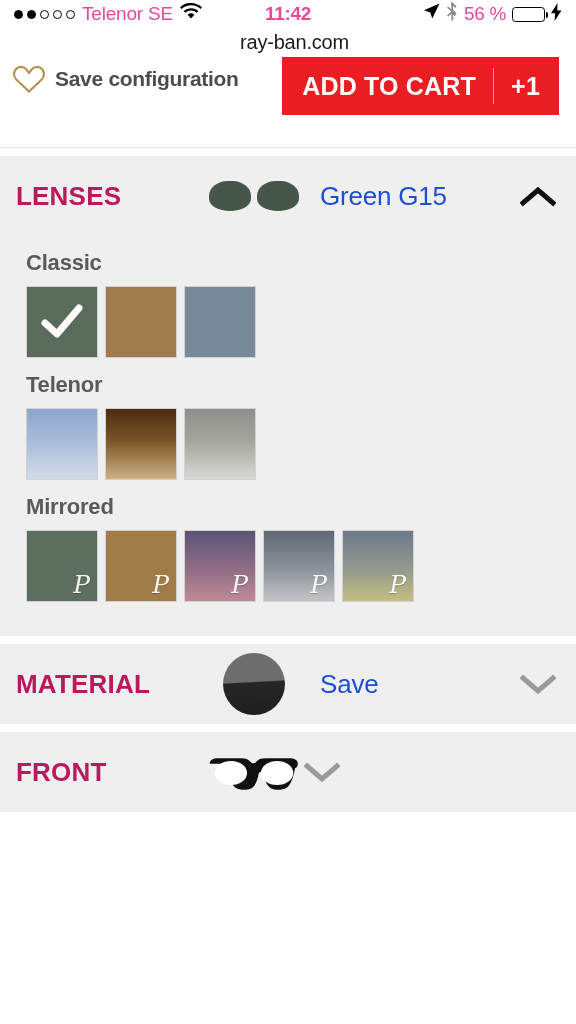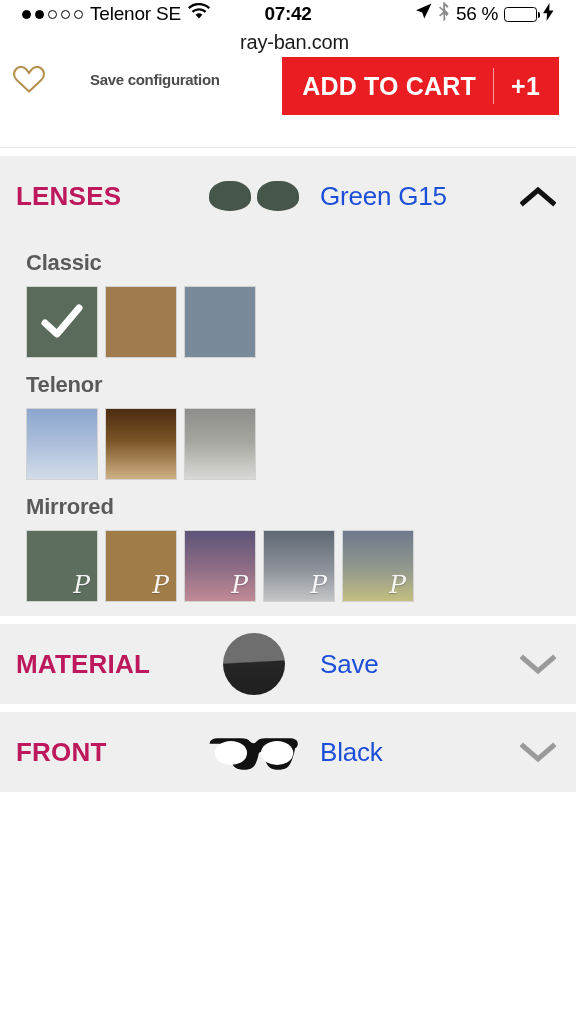--- a/index.html
+++ b/index.html
@@ -15,25 +15,25 @@
     position: relative;
     -webkit-font-smoothing: antialiased;
   }
 
   
   .statusbar {
     height: 28px;
     background: #ffffff;
     display: flex;
     align-items: center;
-    padding: 0 22px;
+    padding: 0 14px;
     box-sizing: border-box;
     font-size: 19px;
     font-weight: bold;
-    color: #000000;
+    color: #ec4899;
   }
   .sb-left { display: flex; align-items: center; flex: 1 1 0; gap: 7px; }
   .sb-center { display: flex; align-items: center; justify-content: center; flex: 0 0 auto; }
   .sb-right { display: flex; align-items: center; justify-content: flex-end; flex: 1 1 0; gap: 6px; }
   .dots { display: flex; align-items: center; gap: 4px; }
   .dot { width: 9px; height: 9px; border-radius: 50%; border: 1.5px solid #000; box-sizing: border-box; }
   .dot.filled { background: #000; }
   .carrier { font-size: 19px; font-weight: normal; letter-spacing: -0.2px; }
   .sb-time { font-size: 19px; font-weight: bold; letter-spacing: -0.3px; }
   .batt-pct { font-size: 19px; font-weight: normal; letter-spacing: -0.3px; }
@@ -66,23 +66,22 @@
     border-bottom: 1px solid #e8e8e8;
     box-sizing: border-box;
   }
   .save-config {
     position: absolute; left: 12px; top: 8px;
     display: flex; align-items: center; gap: 9px;
     cursor: pointer;
   }
   .heart-icon { width: 34px; height: 30px; display: block; }
   .save-label {
-    font-size: 15px; font-weight: bold; color: #4c4c4c;
+    font-size: 21px; font-weight: bold; color: #4c4c4c;
     letter-spacing: -0.3px;
-    margin-left: 35px;
   }
   .cart-btn {
     position: absolute; right: 17px; top: 1px;
     height: 58px; background: #ea1d22;
     display: flex; align-items: center;
     cursor: pointer;
   }
   .cart-label {
     color: #fff; font-size: 25px; font-weight: bold;
     letter-spacing: 0.2px; padding: 0 17px 0 20px;
@@ -125,21 +124,21 @@
   .lens-blob {
     width: 42px; height: 30px; background: #47564a;
     border-radius: 48% 48% 55% 55% / 55% 55% 45% 45%;
   }
   .mat-circle {
     width: 62px; height: 62px; border-radius: 50%;
     background: linear-gradient(177deg, #6e6e6e 0%, #6e6e6e 46%, #262626 48%, #1f1f1f 100%);
   }
 
   
-  .lens-body { padding: 0 0 14px 0; }
+  .lens-body { padding: 0 0 34px 0; }
   .grp-label {
     font-size: 22px; color: #5a5a5a; font-weight: bold;
     padding: 14px 0 10px 26px; letter-spacing: -0.2px;
   }
   .sw-row {
     display: flex; flex-wrap: wrap; gap: 7px;
     padding-left: 26px; padding-right: 16px;
   }
   .sw {
     width: 72px; height: 72px;
@@ -177,21 +176,21 @@
     <span class="carrier">Telenor SE</span>
     <span>
       <svg width="22" height="17" viewBox="0 0 22 17">
         <path d="M11 15.6 7.6 11.7a5.2 5.2 0 0 1 6.8 0z" fill="#000"></path>
         <path d="M11 7.6c-2.2 0-4.2.8-5.7 2.2L3.6 8.1A11 11 0 0 1 11 5.2c2.9 0 5.5 1.1 7.4 2.9l-1.7 1.7A8.2 8.2 0 0 0 11 7.6z" fill="#000"></path>
         <path d="M11 2.2c-3.7 0-7 1.4-9.5 3.7L0 4.2A15.6 15.6 0 0 1 11 0c4.3 0 8.2 1.7 11 4.2l-1.5 1.7A13.5 13.5 0 0 0 11 2.2z" fill="#000"></path>
       </svg>
     </span>
   </div>
   <div class="sb-center">
-    <span class="sb-time">07:42</span>
+    <span class="sb-time">11:42</span>
   </div>
   <div class="sb-right">
     <span>
       <svg width="17" height="17" viewBox="0 0 17 17">
           <path d="M16.5.6 1 7.3l6.2 2.1 2.1 6.2z" fill="#000"></path>
         </svg>
     </span>
     <span>
       <svg width="12" height="19" viewBox="0 0 12 19">
         <path d="M5.2 9.5 1 5.6l1.1-1.2 3.1 2.9V0h.8l4.6 4.4-3.6 3.4 3.6 3.4L6.2 19h-.8v-7.3l-3.1 2.9L1 13.4zm1.8-1.9 2-1.9-2-1.9zm0 4.9v3.8l2-1.9z" fill="#8b8b8b"></path>
@@ -317,20 +316,19 @@
 <div class="panel">
   <div class="sec-header">
     <span class="sec-title">FRONT</span>
     <span class="sec-icon">
       <svg width="104" height="44" viewBox="0 0 104 44">
         <path d="M4 13c0-4 3-6 10-6h24c5 0 8 1 10 4 1.5 2 5 2 6.5 0 2-3 5-4 10-4h25c7 0 10 2 10 6 0 3-1.5 4-3 5-1 6-4 18-9 21-5 3-14 3-18 0-4-2.5-6-9-7-15-1-3-4.5-3-5.5 0-1 6-3 12.5-7 15-4 3-13 3-18 0-5-3-8-15-9-21-1.5-1-3-2-3-5z" fill="#111"></path>
         <ellipse cx="27" cy="23" rx="17.5" ry="13" fill="#fff"></ellipse>
         <ellipse cx="77" cy="23" rx="17.5" ry="13" fill="#fff"></ellipse>
       </svg>
     </span>
-    <span class="sec-value">Black</span>
     <span class="chev">
       <svg width="36" height="22" viewBox="0 0 36 22">
           <path d="M3 5 18 18 33 5" fill="none" stroke="#9a9a9a" stroke-width="5" stroke-linecap="square"></path>
         </svg>
     </span>
   </div>
 </div>
 
 </body></html>

